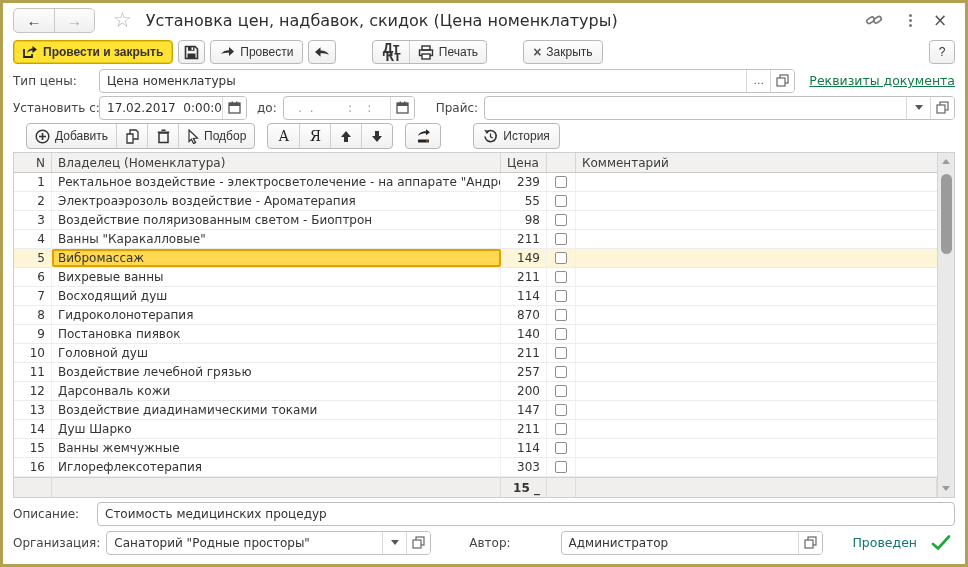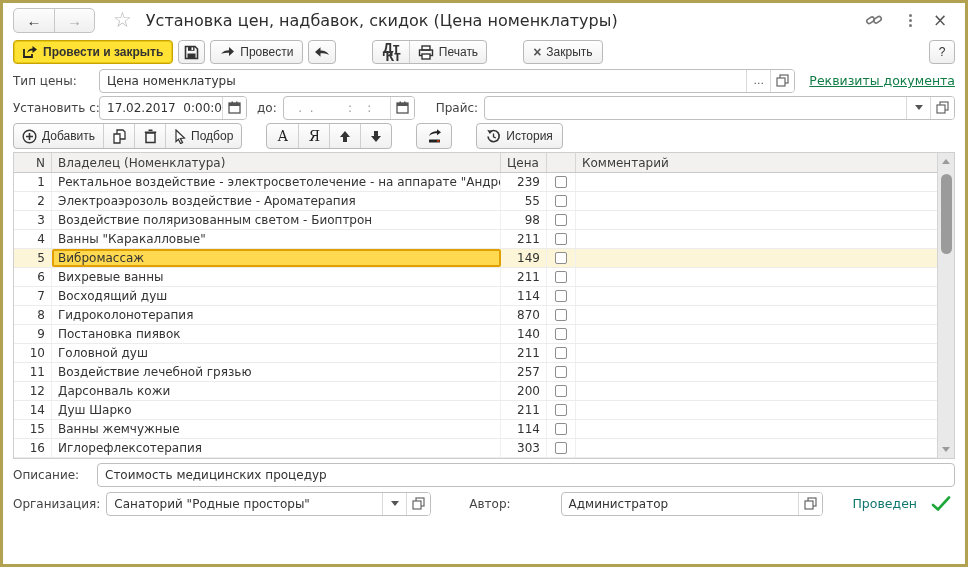--- a/index.html
+++ b/index.html
@@ -38,21 +38,21 @@
   .frow { display:flex; align-items:center; padding:0 10px; height:27px; }
   .flabel { color:#444; white-space:nowrap; margin-right:6px; }
   .field { display:flex; align-items:center; border:1px solid #bfbfbf; border-radius:4px; height:24px; background:#fff; overflow:hidden; }
   .field .val { flex:1; padding:0 7px; white-space:pre; overflow:hidden; }
   .field .ph { color:#9a9a9a; }
   .fbtn { display:flex; align-items:center; justify-content:center; width:24px; height:100%; border-left:1px solid #d9d9d9; background:#fff; cursor:pointer; color:#555; font-size:11px; }
   .tri-down { width:0; height:0; border-left:4px solid transparent; border-right:4px solid transparent; border-top:5px solid #555; }
   .green-link { color:#0f7d45; text-decoration:underline; margin-left:14px; white-space:nowrap; font-size:12.5px; cursor:pointer; }
 
   
-  .cmdbar { display:flex; align-items:center; padding:2px 10px 3px; height:31px; gap:24px; }
+  .cmdbar { display:flex; align-items:center; padding:2px 23px 3px; height:31px; gap:12px; }
   .cmdbar .grp { height:26px; }
   .cmdbar .seg.sq { width:31px; justify-content:center; padding:0; }
   .letter { font-family:"DejaVu Serif","Liberation Serif",serif; font-size:14px; color:#222; }
 
   
   .table { margin:0 10px; border:1px solid #cfcfcf; position:relative; }
   .thead { display:flex; height:20px; background:#f2f1ef; border-bottom:1px solid #c9c9c9; color:#3c3c3c; }
   .th { display:flex; align-items:center; padding:0 6px; border-right:1px solid #d6d6d6; overflow:hidden; white-space:nowrap; }
   .tr { display:flex; height:19px; border-bottom:1px solid #ececec; background:#fff; }
   .td { display:flex; align-items:center; padding:0 6px; border-right:1px solid #f0f0f0; overflow:hidden; white-space:nowrap; }
@@ -289,21 +289,21 @@
     </div>
     <button class="btn icon-only" style="width:36px;justify-content:center;height:26px;">
       <span>
         <svg width="17" height="15" viewBox="0 0 17 15">
             <path d="M3 7 C4.5 3 8 2.2 11 2.2 L11 0.2 L15 3.2 L11 6.2 L11 4.2 C8.5 4.2 5.5 4.6 3 7 Z" fill="#222"></path>
             <rect x="3" y="10.5" width="11" height="3" rx="0.5" fill="#222"></rect>
             <rect x="11.2" y="11.2" width="2.2" height="1.6" fill="#d93a00"></rect>
           </svg>
       </span>
     </button>
-    <button class="btn" style="height:26px;">
+    <button class="btn" style="height:26px;margin-left:20px;">
       <span>
         <svg width="15" height="15" viewBox="0 0 15 15">
             <path d="M3.2 3.6 A5.6 5.6 0 1 1 2 7.5" fill="none" stroke="#333" stroke-width="1.6"></path>
             <path d="M1 1.2 L3.6 5.4 L6.2 2.6 Z" fill="#333" transform="translate(0.2,-0.4)"></path>
             <path d="M7.5 4.5 V7.8 L9.8 9" fill="none" stroke="#333" stroke-width="1.3"></path>
           </svg>
       </span>
       <span>История</span>
     </button>
   </div>
@@ -433,20 +433,30 @@
     <div class="td c-n">12</div>
     <div class="td c-owner">Дарсонваль кожи</div>
     <div class="td c-price">200</div>
     <div class="td c-check">
             <span class="cb"></span>
           </div>
     <div class="td c-comment"></div>
     <div class="td sbar-col" style="background:transparent;border-left:none;padding:0;"></div>
   </div>
         <div class="tr">
+    <div class="td c-n">13</div>
+    <div class="td c-owner">Воздействие диадинамическими токами</div>
+    <div class="td c-price">147</div>
+    <div class="td c-check">
+            <span class="cb"></span>
+          </div>
+    <div class="td c-comment"></div>
+    <div class="td sbar-col" style="background:transparent;border-left:none;padding:0;"></div>
+  </div>
+        <div class="tr">
     <div class="td c-n">14</div>
     <div class="td c-owner">Душ Шарко</div>
     <div class="td c-price">211</div>
     <div class="td c-check">
             <span class="cb"></span>
           </div>
     <div class="td c-comment"></div>
     <div class="td sbar-col" style="background:transparent;border-left:none;padding:0;"></div>
   </div>
         <div class="tr">
@@ -464,20 +474,28 @@
     <div class="td c-owner">Иглорефлексотерапия</div>
     <div class="td c-price">303</div>
     <div class="td c-check">
             <span class="cb"></span>
           </div>
     <div class="td c-comment"></div>
     <div class="td sbar-col" style="background:transparent;border-left:none;padding:0;"></div>
   </div>
       </div>
 
+    <div class="tfoot">
+      <div class="td c-n"></div>
+      <div class="td c-owner"></div>
+      <div class="td c-price">15 _</div>
+      <div class="td c-check"></div>
+      <div class="td c-comment"></div>
+      <div class="td sbar-col" style="padding:0;"></div>
+    </div>
 
     <div class="vscroll">
       <div class="varrow">
           <span class="tri-up-s"></span>
         </div>
       <div class="vtrack">
           <div class="vthumb"></div>
         </div>
       <div class="varrow">
           <span class="tri-dn-s"></span>

